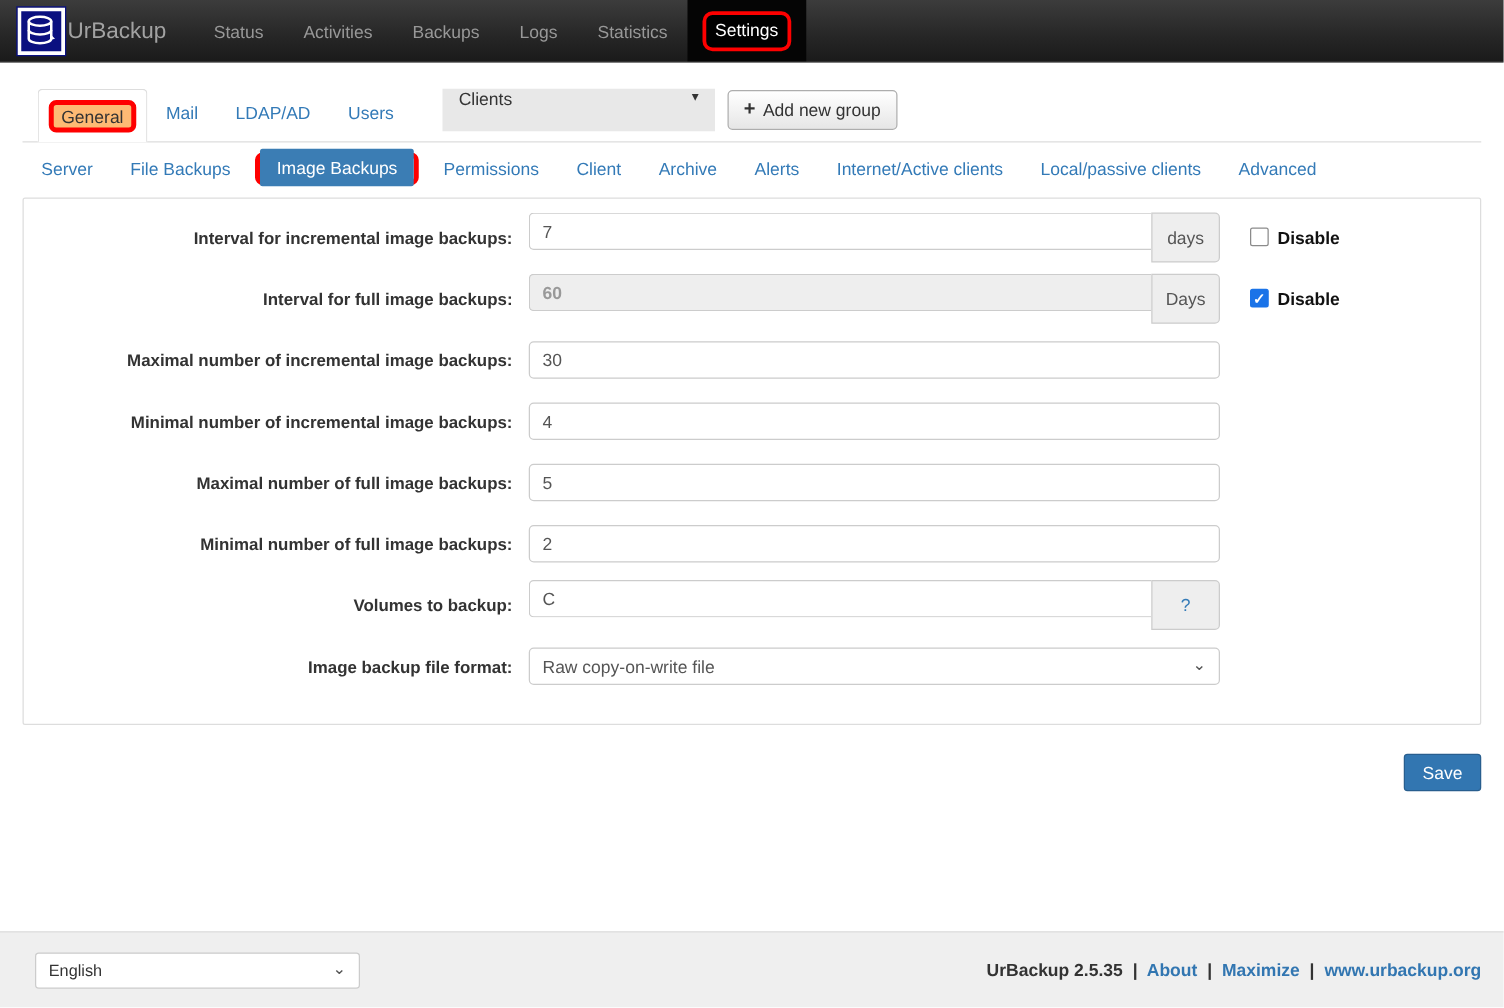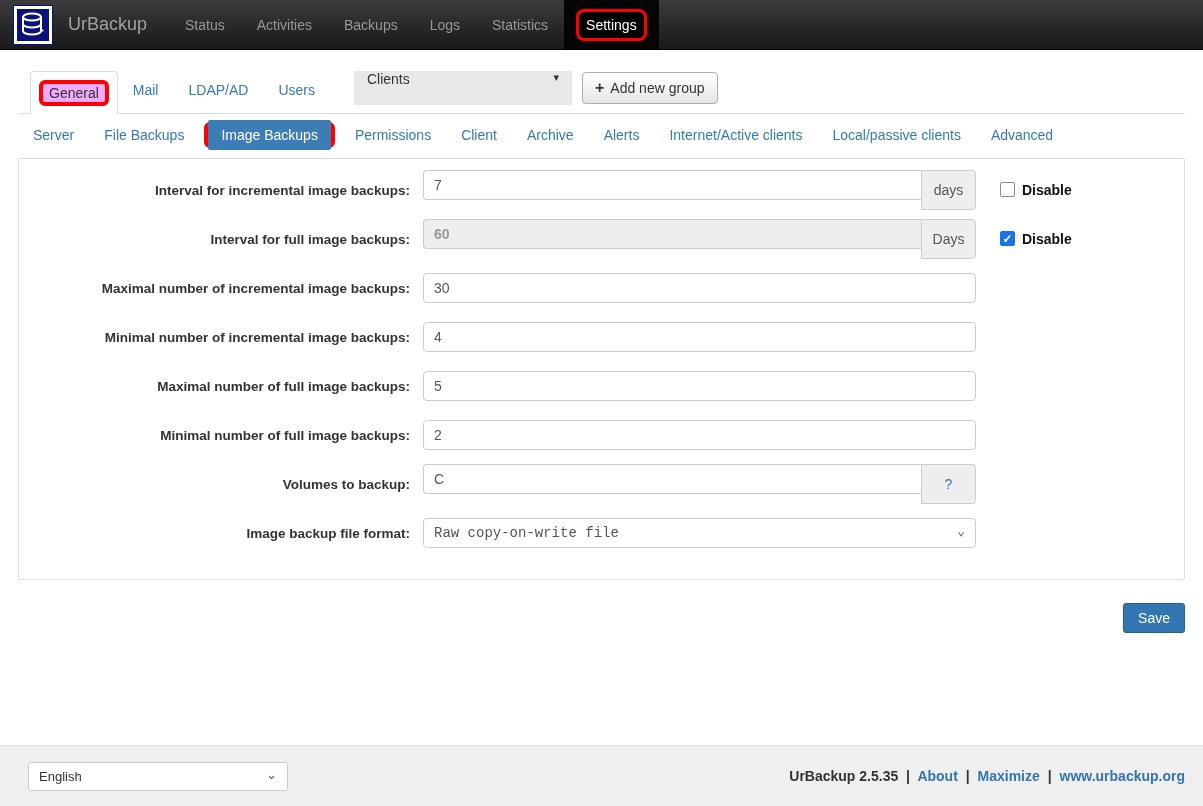--- a/index.html
+++ b/index.html
@@ -16,21 +16,21 @@
     background:linear-gradient(180deg,#3c3c3c 0%,#262626 60%,#1a1a1a 100%);
     display:flex; align-items:stretch;
     border-bottom:1px solid #000;
   }
   .brand { display:flex; align-items:center; padding-left:14px; }
   .logo-box {
     width:38px; height:38px; background:#0a1080;
     border:3px solid #fff; outline:1px solid #0a1080;
     display:flex; align-items:center; justify-content:center;
   }
-  .brand-name { color:#a2a2a2; font-size:18px; margin-left:16px; }
+  .brand-name { color:#a2a2a2; font-size:18px; margin-left:2px; }
   .nav-items { display:flex; align-items:stretch; margin-left:22px; }
   .nav-item {
     color:#989898; font-size:14px; display:flex; align-items:center;
     padding:0 16px; cursor:pointer;
   }
   .nav-item-active-panel {
     background:#050505; display:flex; align-items:center; padding:0 12px;
   }
   .redbox-nav {
     border:3px solid #fe0000; border-radius:8px; padding:4px 7px; background:#000;
@@ -46,21 +46,21 @@
     border-bottom:1px solid #ddd; padding-left:12px; height:43px;
   }
   .tab-active {
     border:1px solid #ddd; border-bottom:1px solid #fff;
     border-radius:4px 4px 0 0; background:#fff;
     padding:5px 8px; margin-bottom:-1px; height:43px;
     display:flex; align-items:center;
   }
   .redbox-tab {
     border:4px solid #fe0000; border-radius:6px; padding:1px 6px;
-    color:#333; font-size:14px; background:#f0abfc;
+    color:#333; font-size:14px; background:#fdba74;
   }
   .tab-link {
     color:#337ab7; font-size:14px; padding:10px 15px; margin-top:1px; cursor:pointer;
   }
   .group-select {
     margin-left:24px; width:218px; height:34px; background:#e8e8e8;
     display:flex; align-items:flex-start; justify-content:space-between;
     padding:0 13px; font-size:14px; color:#333; cursor:pointer;
   }
   .caret-down { font-size:11px; color:#333; }
@@ -111,21 +111,21 @@
   .cb {
     width:15px; height:15px; border:1px solid #8b8b8b; border-radius:2px;
     background:#fff; display:flex; align-items:center; justify-content:center; cursor:pointer;
   }
   .cb.checked { background:#1a73e8; border-color:#1a73e8; }
   .cb.checked::after { content:"✓"; color:#fff; font-size:12px; font-weight:bold; line-height:1; }
   .cb-label { font-weight:bold; font-size:14px; margin-left:7px; color:#111; }
   .select-box {
     width:553px; height:30px; border:1px solid #ccc; border-radius:4px;
     display:flex; align-items:center; justify-content:space-between;
-    padding:0 10px; font-size:14px; color:#555; background:#fff; cursor:pointer;font-family:Liberation Mono, monospace;
+    padding:0 10px; font-size:14px; color:#555; background:#fff; cursor:pointer;
   }
   .chevron { color:#555; font-size:13px; line-height:1; margin-top:-4px; }
 
   .save-row { display:flex; justify-content:flex-end; margin-top:23px; }
   .save-btn {
     background:#3276b1; border:1px solid #285e8e; border-radius:3px;
     color:#fff; font-size:14px; padding:5px 14px; height:30px; cursor:pointer;
     font-family:"Liberation Sans",sans-serif;
   }
 

